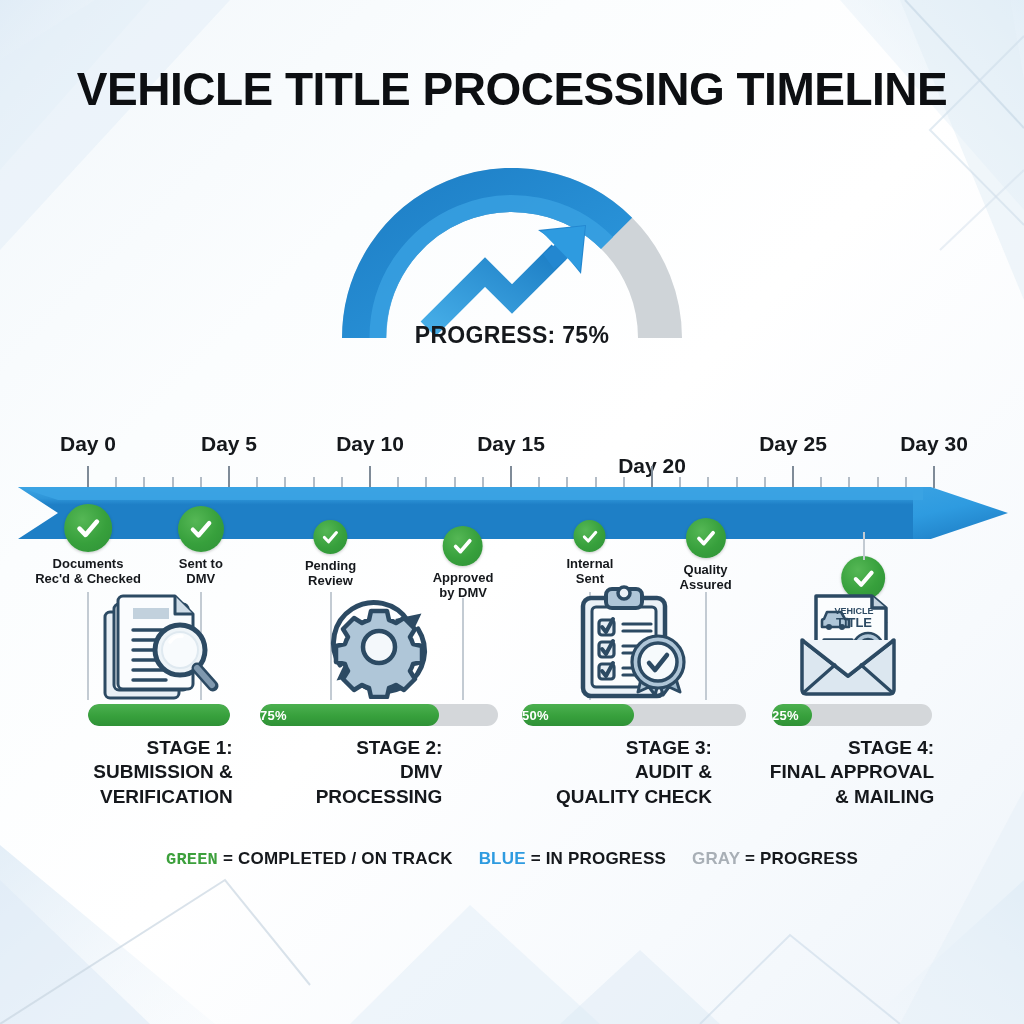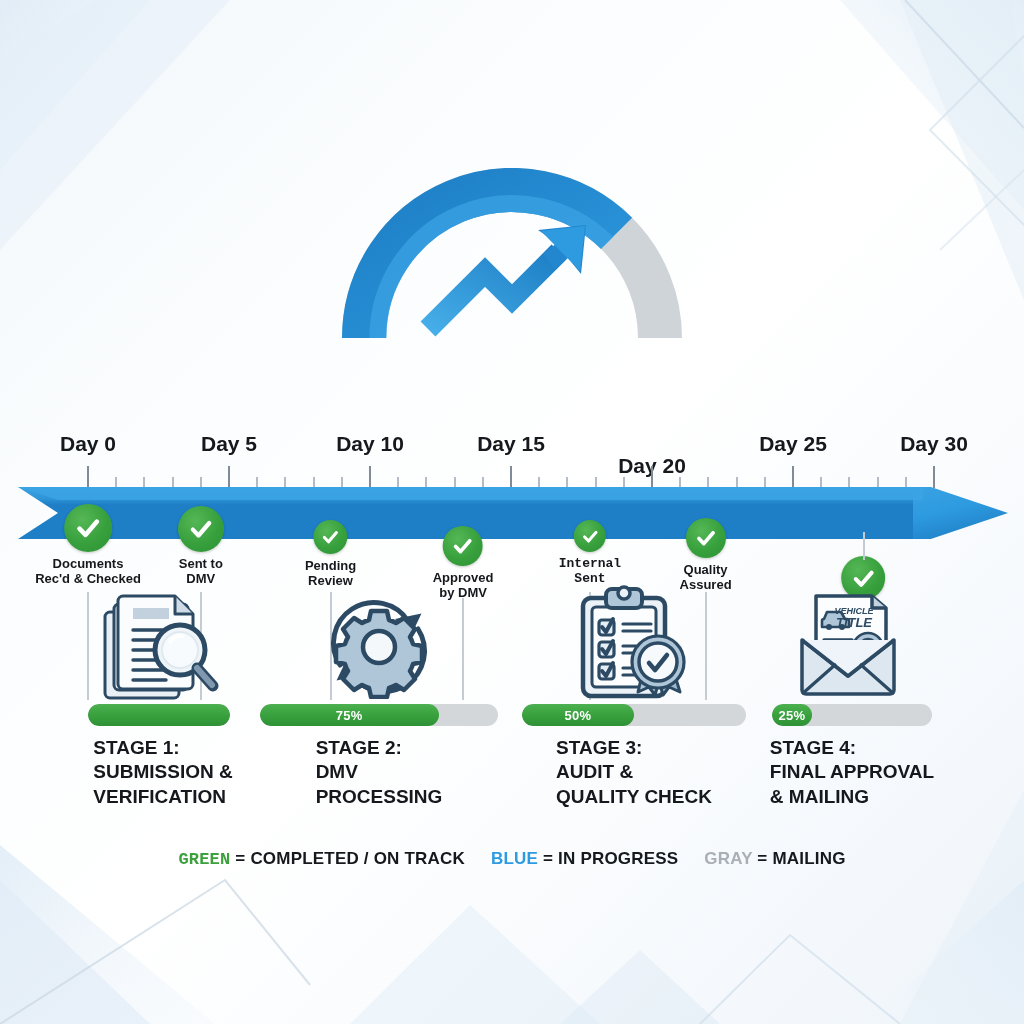--- a/index.html
+++ b/index.html
@@ -73,28 +73,28 @@
 
   
   .pbar{
     position:absolute;height:22px;border-radius:11px;
     background:#d4d7da;overflow:hidden;
     display:flex;align-items:center;
   }
   .pfill{
     height:100%;border-radius:11px;
     background:linear-gradient(180deg,#4cb050 0%,#37a03c 55%,#2f9137 100%);
-    display:flex;align-items:center;justify-content:center;
+    display:flex;align-items:center;justify-content:flex-start;
     box-sizing:border-box;
   }
   .pfill span{
     font-size:13px;font-weight:bold;color:#ffffff;letter-spacing:.3px;
   }
   .stage-title{
-    position:absolute;transform:translateX(-50%);text-align:left;
+    position:absolute;transform:translateX(-50%);text-align:right;
     font-size:19px;font-weight:bold;color:#15181c;line-height:1.28;
     white-space:pre-line;
   }
 
   
   .legend{
     position:absolute;left:0;right:0;top:849px;text-align:center;
     font-size:17px;font-weight:bold;color:#15181c;letter-spacing:.2px;
   }
   .legend .grp{display:inline-block;margin:0 13px;white-space:nowrap;}
@@ -127,20 +127,21 @@
     <polygon points="0,1024 0,880 150,1024" fill="#dfebf6" opacity=".6"></polygon>
     <polyline points="0,1024 225,880 310,985" fill="none" stroke="#c9d6e1" stroke-width="2" opacity=".7"></polyline>
     <polygon points="350,1024 470,905 600,1024" fill="#e3eef7" opacity=".55"></polygon>
     <polygon points="560,1024 640,950 720,1024" fill="#dbe9f4" opacity=".45"></polygon>
     <polygon points="1024,1024 1024,880 865,1024" fill="url(#bgp2)"></polygon>
     <polyline points="700,1024 790,935 900,1024" fill="none" stroke="#ccdbe8" stroke-width="2" opacity=".6"></polyline>
     <polygon points="1024,790 1024,1024 900,1024" fill="#e6f0f8" opacity=".5"></polygon>
     <polyline points="1024,170 940,250" fill="none" stroke="#d3e0ec" stroke-width="2" opacity=".5"></polyline>
   </svg>
 
+  <div class="title">VEHICLE TITLE PROCESSING TIMELINE</div>
 
   <div class="gauge-wrap">
     <svg width="340" height="190" viewBox="0 0 340 190">
       <defs>
         <linearGradient id="arcg" x1="0" y1="1" x2="1" y2="0">
           <stop offset="0%" stop-color="#2E9BE0"></stop>
           <stop offset="45%" stop-color="#2E9BE0"></stop>
           <stop offset="100%" stop-color="#1E7FC6"></stop>
         </linearGradient>
         <linearGradient id="arcg2" x1="0" y1="0" x2="1" y2="1">
@@ -162,20 +163,21 @@
       <g>
         <path d="M 88 162 L 116 134 L 146 163 L 194 113 L 218 136 L 234 120
                  L 217 103 L 248 103 L 248 134 L 231 117 L 196 152 L 148 102
                  L 116 134 L 74 148 Z" fill="none"></path>
         <path d="M 86 161 L 143 104 L 170 131 L 217 84" fill="none" stroke="url(#arrg)" stroke-width="21" stroke-linecap="butt" stroke-linejoin="miter"></path>
         <polygon points="196,62 244,57 239,106 226,90 212,101 201,86 215,75" fill="#2387D0"></polygon>
         <polygon points="199,63 243,58 238,103 199,63" fill="#2E9BE0"></polygon>
       </g>
     </svg>
   </div>
+  <div class="gauge-label">PROGRESS: 75%</div>
 
 
   <div class="axis-labels" id="axis-labels">
       <div class="axis-label" style="left: 88px;">Day 0</div>
       <div class="axis-label" style="left: 229px;">Day 5</div>
       <div class="axis-label" style="left: 370px;">Day 10</div>
       <div class="axis-label" style="left: 511px;">Day 15</div>
       <div class="axis-label" style="left: 652px; margin-top: 22px;">Day 20</div>
       <div class="axis-label" style="left: 793px;">Day 25</div>
       <div class="axis-label" style="left: 934px;">Day 30</div>
@@ -276,21 +278,21 @@
         <div class="badge" style="width: 40px; height: 40px;">
           <svg width="26" height="26" viewBox="0 0 24 24">
   <polyline points="5.5,12.5 10,17.2 18.6,7.2" fill="none" stroke="#ffffff" stroke-width="3.4" stroke-linecap="round" stroke-linejoin="round"></polyline>
           </svg>
         </div>
         <div class="mlabel">
           <div>Approved</div>
           <div>by DMV</div>
         </div>
       </div>
-      <div class="milestone" style="left: 589.96px; top: 520px; font-family: Liberation Mono, monospace;">
+      <div class="milestone" style="left: 589.96px; top: 520px;">
         <div class="badge" style="width: 32px; height: 32px;">
           <svg width="21" height="21" viewBox="0 0 24 24">
   <polyline points="5.5,12.5 10,17.2 18.6,7.2" fill="none" stroke="#ffffff" stroke-width="3.4" stroke-linecap="round" stroke-linejoin="round"></polyline>
           </svg>
         </div>
         <div class="mlabel">
           <div>Internal</div>
           <div>Sent</div>
         </div>
       </div>
@@ -401,21 +403,21 @@
       <g transform="translate(85,78)">
         <polygon points="-14,4 -20,30 -9,25 -3,33 4,8" fill="#AFC6D8" stroke="#2C4A63" stroke-width="3" stroke-linejoin="round"></polygon>
         <polygon points="14,4 22,30 11,25 5,33 -2,8" fill="#9DB8CD" stroke="#2C4A63" stroke-width="3" stroke-linejoin="round"></polygon>
         <circle cx="0" cy="0" r="26" fill="#AFC6D8" stroke="#2C4A63" stroke-width="3.2"></circle>
         <circle cx="0" cy="0" r="19" fill="#f6fafc" stroke="#2C4A63" stroke-width="3.5"></circle>
         <polyline points="-9,1 -3,8 9,-7" fill="none" stroke="#2C4A63" stroke-width="4.5" stroke-linecap="round" stroke-linejoin="round"></polyline>
       </g>
     </svg>
   </div>
 
-  <div class="stage-icon" style="left:848px;top:584px;font-style:italic;">
+  <div class="stage-icon" style="left:848px;top:584px;">
     <svg width="104" height="114" viewBox="0 0 104 114">
 
       <path d="M20 12 h56 l14 12 v62 h-70 z" fill="#fbfdfe" stroke="#2C4A63" stroke-width="3.5" stroke-linejoin="round"></path>
       <path d="M76 12 v12 h14" fill="#c3d3e0" stroke="#2C4A63" stroke-width="3.5" stroke-linejoin="round"></path>
 
       <g transform="translate(26,22)">
         <path d="M2 13 l3 -7 h14 l4 7 h2 a2 2 0 0 1 2 2 v6 h-27 v-6 a2 2 0 0 1 2 -2 z" fill="#AFC6D8" stroke="#2C4A63" stroke-width="2.6" stroke-linejoin="round"></path>
         <circle cx="7" cy="21" r="3" fill="#2C4A63"></circle>
         <circle cx="20" cy="21" r="3" fill="#2C4A63"></circle>
       </g>
@@ -463,15 +465,15 @@
       <div class="pbar" style="left: 772px; top: 704px; width: 160px;">
         <div class="pfill" style="width: 25%;">
           <span>25%</span>
         </div>
       </div>
       <div class="stage-title" style="left: 852px; top: 736px;">STAGE 4:
 FINAL APPROVAL
 &amp; MAILING</div>
     </div>
 
-  <div class="legend" id="legend"><span class="grp"><span class="kw" style="color: rgb(60, 160, 60); font-family: Liberation Mono, monospace;">GREEN</span><span> = COMPLETED / ON TRACK</span></span><span class="grp"><span class="kw" style="color: rgb(46, 155, 224); margin-top: 16px;">BLUE</span><span> = IN PROGRESS</span></span><span class="grp"><span class="kw" style="color: rgb(168, 175, 182);">GRAY</span><span> = MAILING</span></span></div>
+  <div class="legend" id="legend"><span class="grp"><span class="kw" style="color: rgb(60, 160, 60); font-family: Liberation Mono, monospace;">GREEN</span><span> = COMPLETED / ON TRACK</span></span><span class="grp"><span class="kw" style="color: rgb(46, 155, 224); margin-top: 16px;">BLUE</span><span> = IN PROGRESS</span></span><span class="grp"><span class="kw" style="color: rgb(168, 175, 182);">GRAY</span><span> = PROGRESS</span></span></div>
 
 </div>
 
 </body></html>

